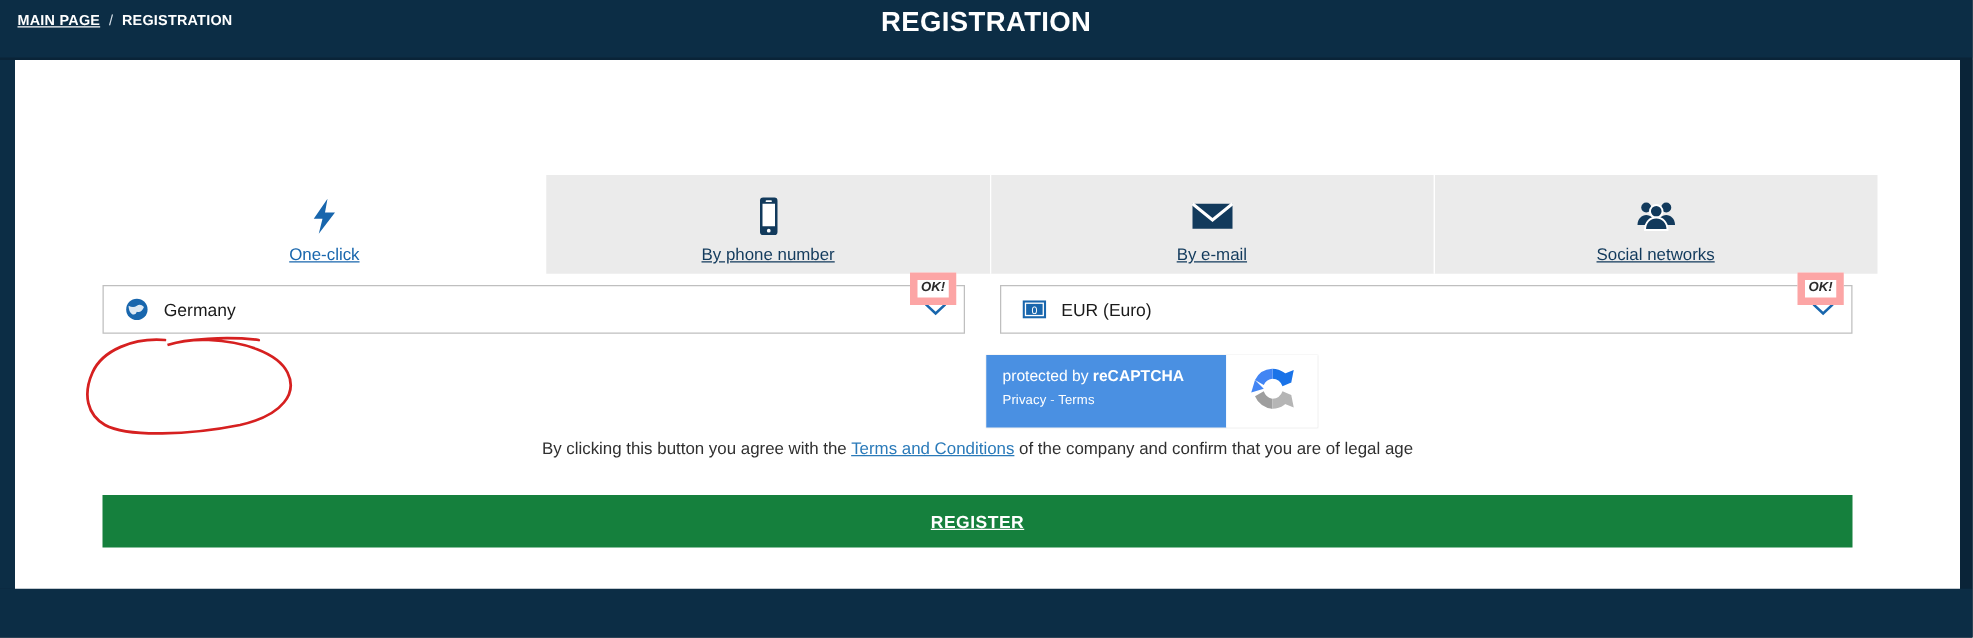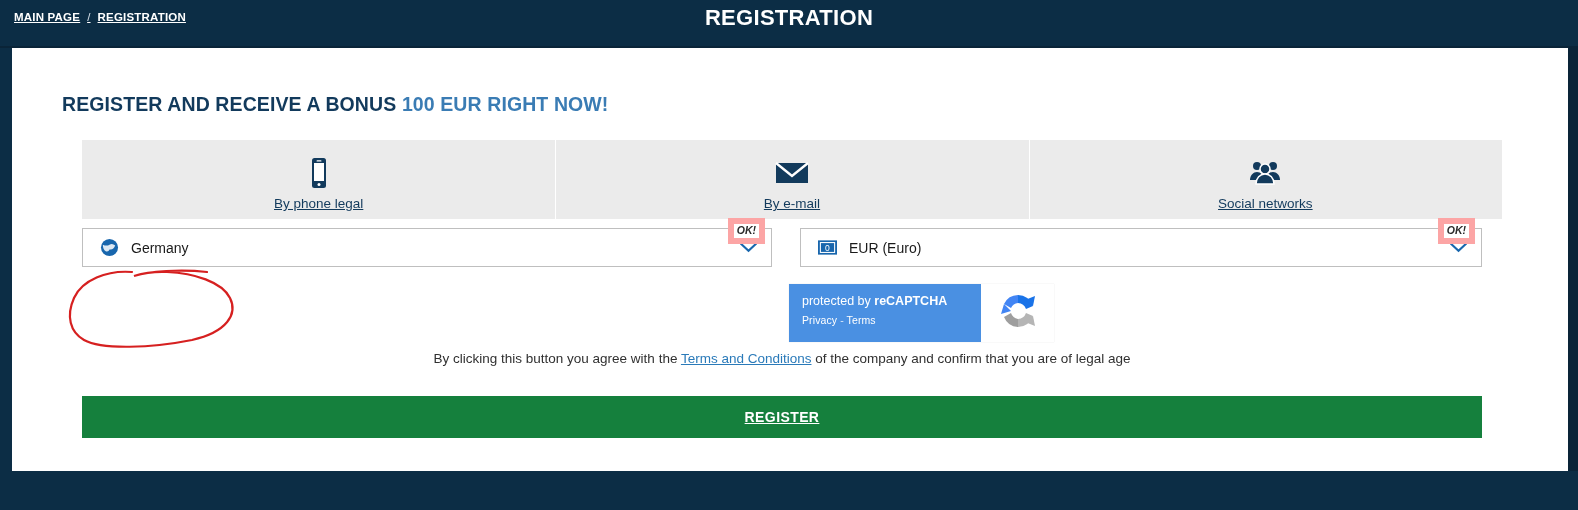--- a/index.html
+++ b/index.html
@@ -20,21 +20,20 @@
     position: absolute; left: 0; top: 0;
     width: 1578px; height: 46px;
     background: #0c2d45;
   }
   .breadcrumb {
     position: absolute; left: 14px; top: 11px;
     font-size: 11.5px; letter-spacing: .2px;
     color: #ffffff;
     display: flex; align-items: center; gap: 7px;
     white-space: nowrap;
-    text-decoration: underline;
   }
   .breadcrumb .bc-link {
     color: #ffffff; text-decoration: underline;
     font-weight: 700;
   }
   .breadcrumb .bc-sep { color: #d8e2ea; font-weight: 400; }
   .breadcrumb .bc-current { color: #ffffff; font-weight: 700; }
 
   .page-title {
     position: absolute; left: 0; top: 5px;
@@ -219,38 +218,42 @@
     <div class="page-title">REGISTRATION</div>
   </div>
 
   <div class="frame-left"></div>
   <div class="frame-right"></div>
   <div class="frame-bottom-inner"></div>
   <div class="outer-frame"></div>
 
   <div class="card"></div>
 
-  <div class="headline">
-    <span class="h-dark">REGISTER AND RECEIVE A BONUS</span>
-    <span class="h-blue">100 EUR RIGHT NOW!</span>
-  </div>
 
   <div class="tabs">
 
+    <div class="tab active">
+      <span class="tab-icon">
+        <svg width="26" height="30" viewBox="0 0 26 30">
+          <path d="M15 1 L4 17 L11 17 L8 29 L21 12 L13 12 Z" fill="#1866ad"></path>
+        </svg>
+      </span>
+      <span class="tab-label">One-click</span>
+    </div>
 
     <div class="tab inactive">
       <span class="tab-icon">
         <svg width="22" height="32" viewBox="0 0 22 32">
           <rect x="4" y="1" width="14" height="30" rx="2.5" fill="#123a5c"></rect>
           <rect x="6" y="6" width="10" height="18" fill="#ffffff"></rect>
           <rect x="8.5" y="3.2" width="5" height="1.4" rx=".7" fill="#ffffff"></rect>
           <circle cx="11" cy="27.5" r="1.5" fill="#ffffff"></circle>
         </svg>
       </span>
-      <span class="tab-label">By phone legal</span>
+      <span class="tab-label">By phone number</span>
     </div>
 
     <div class="tab inactive">
       <span class="tab-icon">
         <svg width="34" height="26" viewBox="0 0 34 26">
           <path d="M1 3 h32 v20 h-32 z" fill="#123a5c"></path>
           <path d="M1 3 L17 16 L33 3" fill="none" stroke="#ffffff" stroke-width="2.4"></path>
         </svg>
       </span>
       <span class="tab-label">By e-mail</span>

